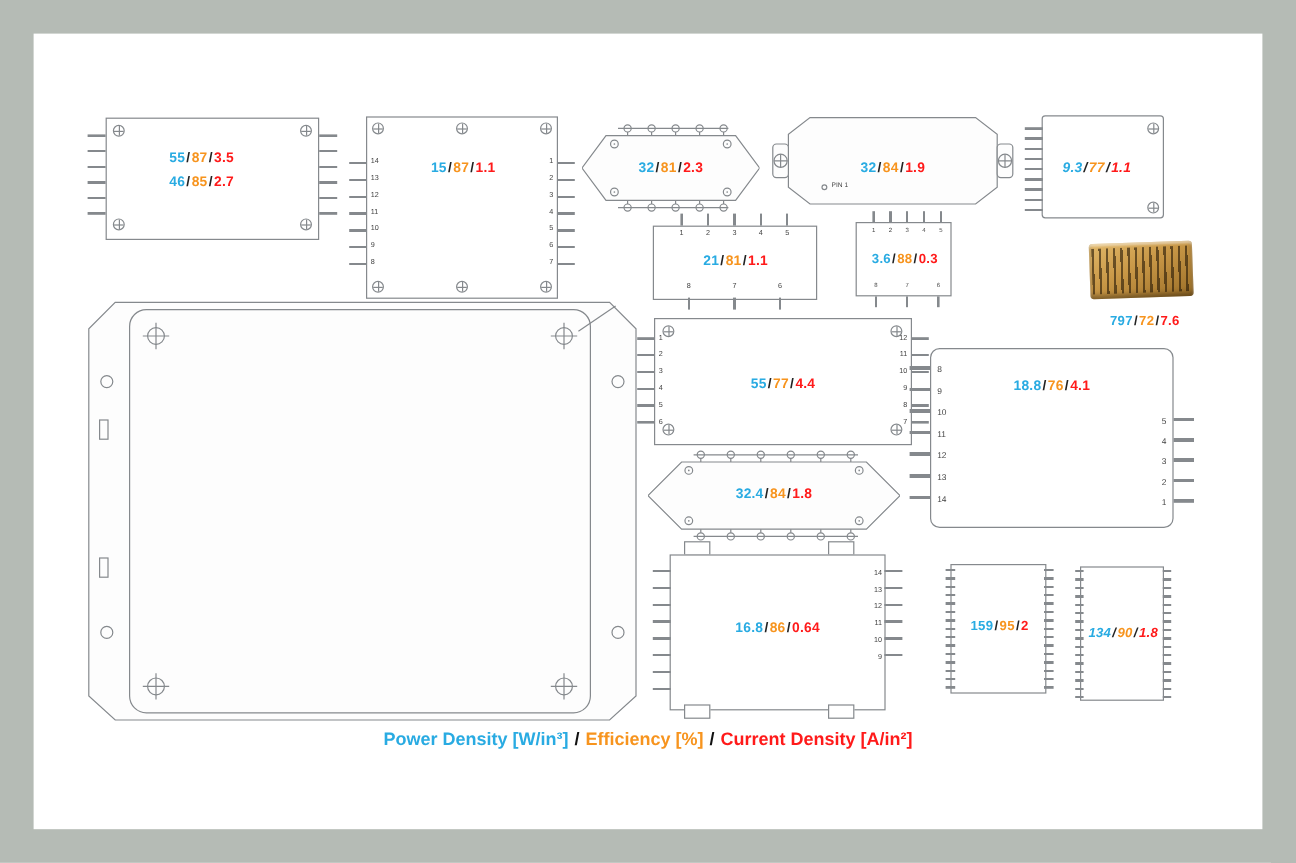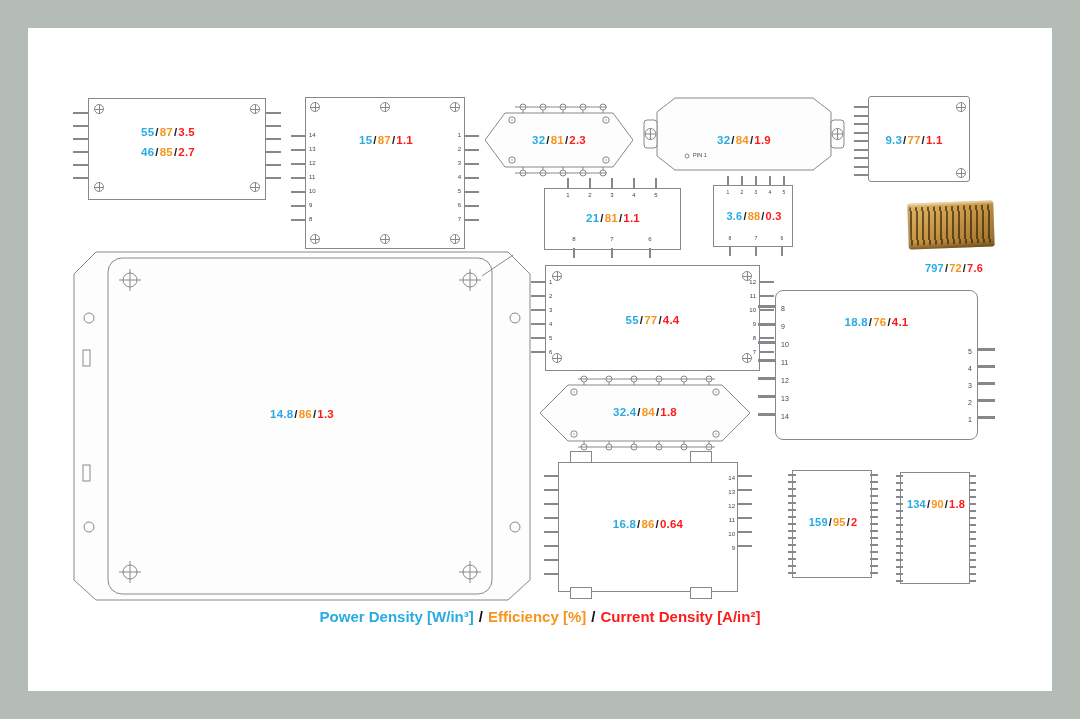--- a/index.html
+++ b/index.html
@@ -140,21 +140,21 @@
     </svg>
     <span class="pin1" style="left:50px;top:60px;">PIN 1</span>
     <div class="mlabel" style="top:42px;"><span class="vp">32</span><span class="vs">/</span><span class="ve">84</span><span class="vs">/</span><span class="vc">1.9</span></div>
   </div>
 
   <div class="mod" style="left:852px;top:94px;width:124px;height:92px;">
     <div class="body" style="left:16px;top:2px;width:102px;height:86px;border-radius:3px;"></div>
     <div class="screw" style="left:104px;top:8px;"></div>
     <div class="screw" style="left:104px;top:74px;"></div>
     <div class="pincol" style="left:2px;top:12px;width:15px;height:70px;--step:8.5px;"></div>
-    <div class="mlabel" style="top:40px;"><span class="vp">9.3</span><span class="vs">/</span><span class="ve">77</span><span class="vs">/</span><span class="vc">1.1</span></div>
+    <div class="mlabel" style="top:40px;font-style:italic;"><span class="vp">9.3</span><span class="vs">/</span><span class="ve">77</span><span class="vs">/</span><span class="vc">1.1</span></div>
   </div>
 
   <div class="mod" style="left:543px;top:176px;width:140px;height:84px;">
     <div class="body" style="left:1px;top:12px;width:137px;height:62px;"></div>
     <div class="pinrow" style="left:24px;top:2px;width:92px;height:10px;--step:22px;"></div>
     <div class="numrow" style="left:14px;top:15px;--step:22px;">
       <span>1</span>
         <span>2</span>
         <span>3</span>
         <span>4</span>
@@ -213,21 +213,20 @@
         <line x1="387" y1="30" x2="409" y2="30"></line>
         <line x1="398" y1="19" x2="398" y2="41"></line>
       <circle cx="58" cy="322" r="7"></circle>
         <line x1="47" y1="322" x2="69" y2="322"></line>
         <line x1="58" y1="311" x2="58" y2="333"></line>
       <circle cx="398" cy="322" r="7"></circle>
         <line x1="387" y1="322" x2="409" y2="322"></line>
         <line x1="398" y1="311" x2="398" y2="333"></line>
       <line x1="410" y1="26" x2="441" y2="5"></line>
     </svg>
-    <div class="mlabel" style="top:158px;"><span class="vp">14.8</span><span class="vs">/</span><span class="ve">86</span><span class="vs">/</span><span class="vc">1.3</span></div>
   </div>
 
   <div class="mod" style="left:530px;top:263px;width:245px;height:112px;">
     <div class="body" style="left:15px;top:2px;width:215px;height:106px;"></div>
     <div class="screw" style="left:22px;top:8px;"></div>
     <div class="screw" style="left:212px;top:8px;"></div>
     <div class="screw" style="left:22px;top:90px;"></div>
     <div class="screw" style="left:212px;top:90px;"></div>
     <div class="pincol" style="left:1px;top:18px;width:14px;height:72px;--step:14px;"></div>
     <div class="pincol" style="left:230px;top:18px;width:14px;height:72px;--step:14px;"></div>
@@ -337,19 +336,19 @@
     <div class="body" style="left:4px;top:2px;width:80px;height:108px;"></div>
     <div class="pincol" style="left:0px;top:6px;width:8px;height:100px;--step:7px;"></div>
     <div class="pincol" style="left:82px;top:6px;width:8px;height:100px;--step:7px;"></div>
     <div class="mlabel" style="top:48px;font-size:11px;"><span class="vp">159</span><span class="vs">/</span><span class="ve">95</span><span class="vs">/</span><span class="vc">2</span></div>
   </div>
 
   <div class="mod" style="left:894px;top:470px;width:84px;height:118px;">
     <div class="body" style="left:6px;top:2px;width:70px;height:112px;"></div>
     <div class="pincol" style="left:2px;top:5px;width:7px;height:107px;--step:7px;"></div>
     <div class="pincol" style="left:75px;top:5px;width:7px;height:107px;--step:7px;"></div>
-    <div class="mlabel" style="top:28px;font-size:11px;"><span class="vp">134</span><span class="vs">/</span><span class="ve">90</span><span class="vs">/</span><span class="vc">1.8</span></div>
+    <div class="mlabel" style="top:52px;font-size:11px;font-style:italic;"><span class="vp">134</span><span class="vs">/</span><span class="ve">90</span><span class="vs">/</span><span class="vc">1.8</span></div>
   </div>
 
   <div class="caption">
     <span class="cap-p">Power Density [W/in³]</span><span class="cap-sep">/</span><span class="cap-e">Efficiency [%]</span><span class="cap-sep">/</span><span class="cap-c">Current Density [A/in²]</span>
   </div>
 </div>
 
 </body></html>

